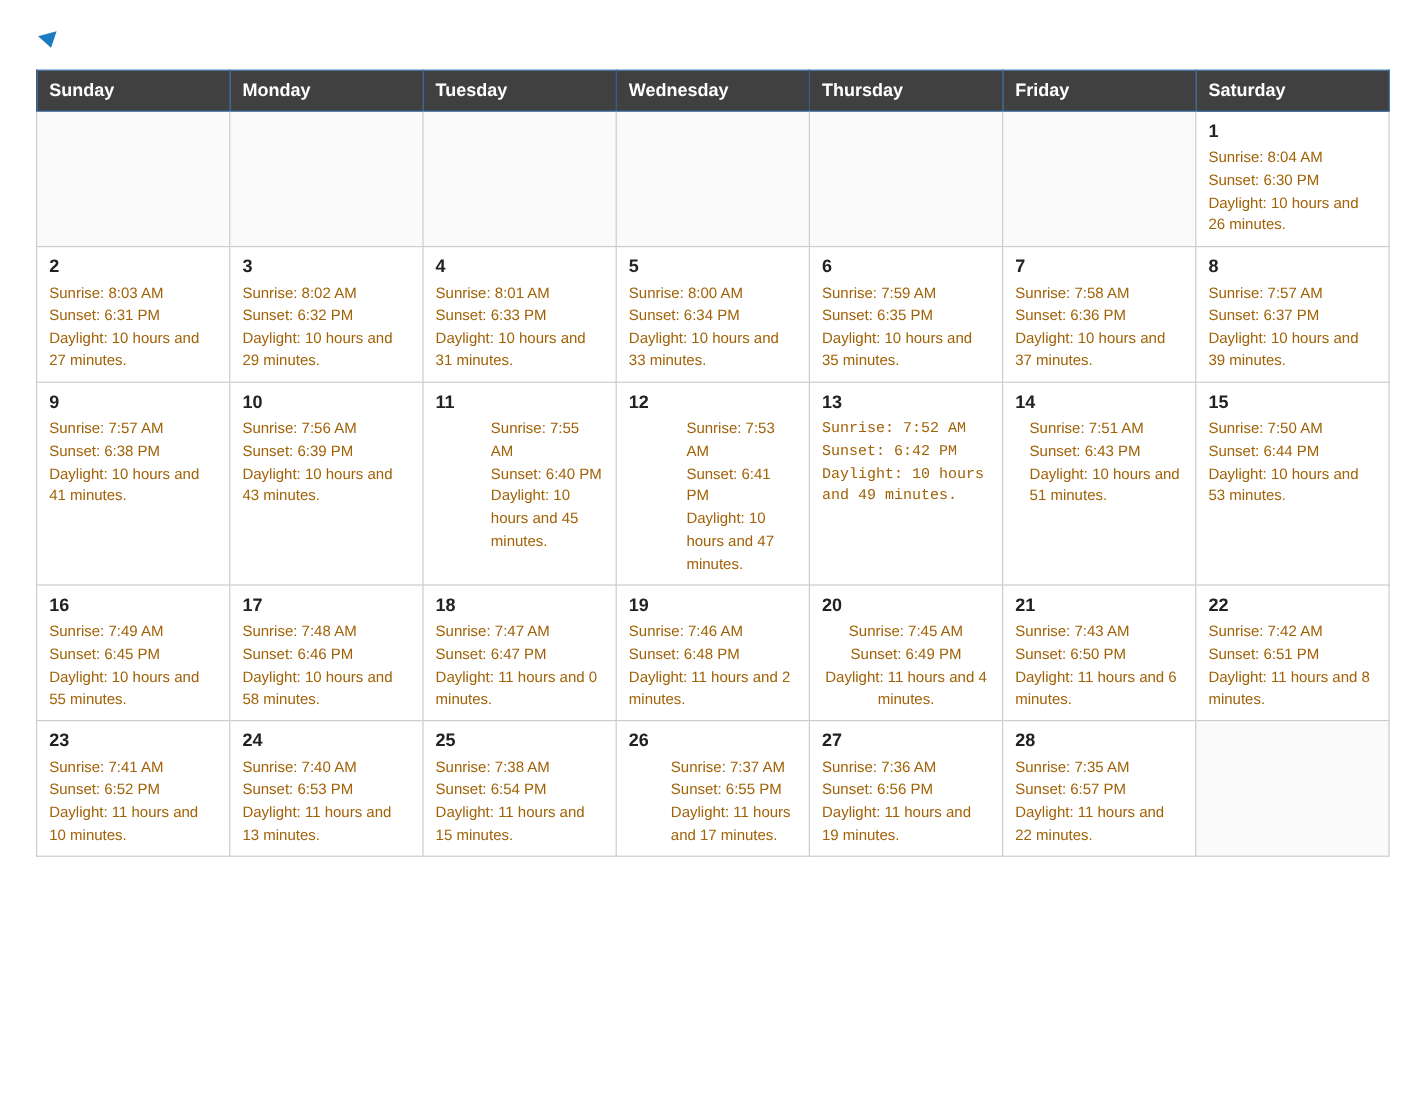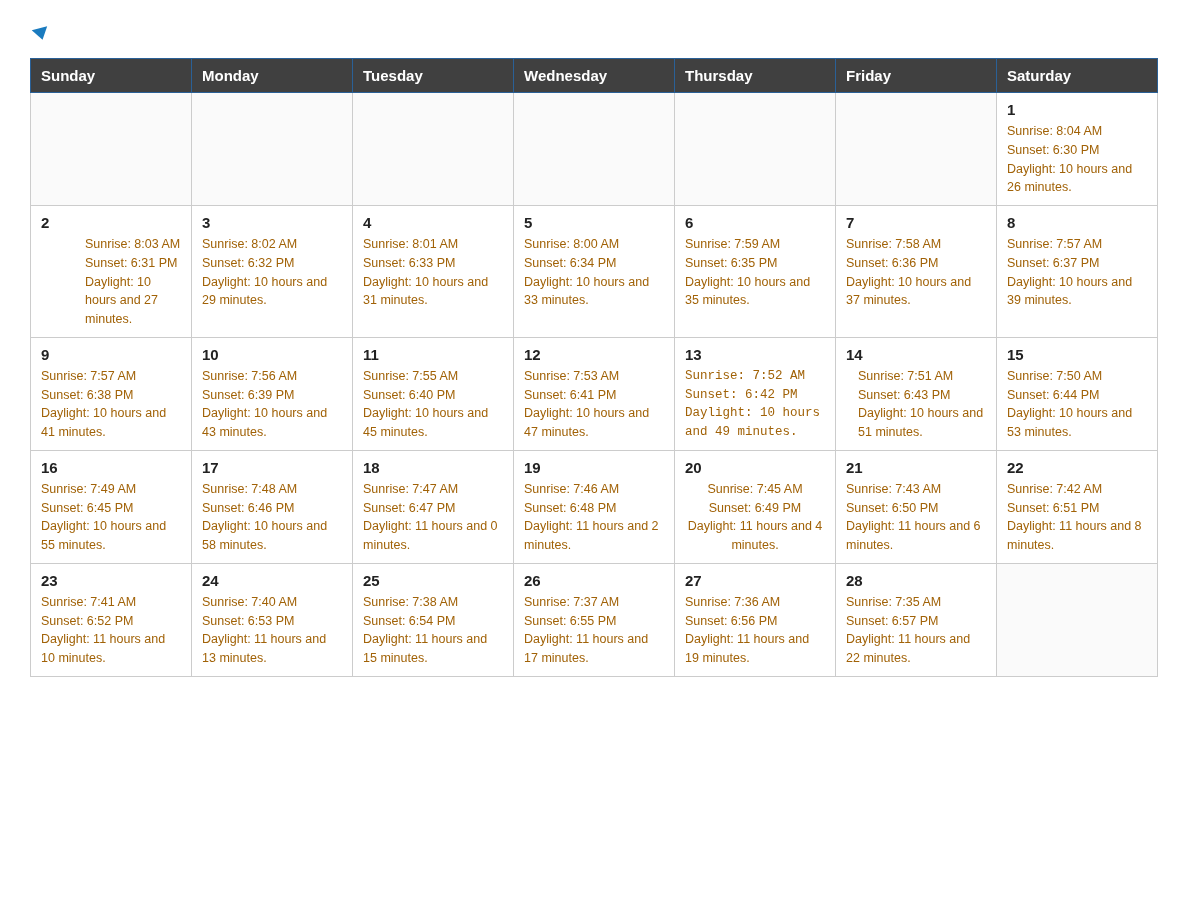--- a/index.html
+++ b/index.html
@@ -142,21 +142,21 @@
         <td>
           <span class="day-number">1</span>
           <div class="day-info" style="white-space: pre-line;">Sunrise: 8:04 AM
 Sunset: 6:30 PM
 Daylight: 10 hours and 26 minutes.</div>
         </td>
       </tr>
       <tr class="row-top-border">
         <td>
           <span class="day-number">2</span>
-          <div class="day-info" style="white-space: pre-line; margin-left: 44px;">Sunrise: 8:03 AM
+          <div class="day-info" style="white-space: pre-line;">Sunrise: 8:03 AM
 Sunset: 6:31 PM
 Daylight: 10 hours and 27 minutes.</div>
         </td>
         <td>
           <span class="day-number">3</span>
           <div class="day-info" style="white-space: pre-line;">Sunrise: 8:02 AM
 Sunset: 6:32 PM
 Daylight: 10 hours and 29 minutes.</div>
         </td>
         <td>
@@ -198,27 +198,27 @@
 Daylight: 10 hours and 41 minutes.</div>
         </td>
         <td>
           <span class="day-number">10</span>
           <div class="day-info" style="white-space: pre-line;">Sunrise: 7:56 AM
 Sunset: 6:39 PM
 Daylight: 10 hours and 43 minutes.</div>
         </td>
         <td>
           <span class="day-number">11</span>
-          <div class="day-info" style="white-space: pre-line;">Sunrise: 7:55 AM
+          <div class="day-info" style="white-space: pre-line; margin-left: 46px;">Sunrise: 7:55 AM
 Sunset: 6:40 PM
 Daylight: 10 hours and 45 minutes.</div>
         </td>
         <td>
           <span class="day-number">12</span>
-          <div class="day-info" style="white-space: pre-line;">Sunrise: 7:53 AM
+          <div class="day-info" style="white-space: pre-line; margin-left: 48px;">Sunrise: 7:53 AM
 Sunset: 6:41 PM
 Daylight: 10 hours and 47 minutes.</div>
         </td>
         <td>
           <span class="day-number">13</span>
           <div class="day-info" style="white-space: pre-line; font-family: Liberation Mono, monospace;">Sunrise: 7:52 AM
 Sunset: 6:42 PM
 Daylight: 10 hours and 49 minutes.</div>
         </td>
         <td>
@@ -292,21 +292,21 @@
 Daylight: 11 hours and 13 minutes.</div>
         </td>
         <td>
           <span class="day-number">25</span>
           <div class="day-info" style="white-space: pre-line;">Sunrise: 7:38 AM
 Sunset: 6:54 PM
 Daylight: 11 hours and 15 minutes.</div>
         </td>
         <td>
           <span class="day-number">26</span>
-          <div class="day-info" style="white-space: pre-line;">Sunrise: 7:37 AM
+          <div class="day-info" style="white-space: pre-line; margin-left: 35px;">Sunrise: 7:37 AM
 Sunset: 6:55 PM
 Daylight: 11 hours and 17 minutes.</div>
         </td>
         <td>
           <span class="day-number">27</span>
           <div class="day-info" style="white-space: pre-line;">Sunrise: 7:36 AM
 Sunset: 6:56 PM
 Daylight: 11 hours and 19 minutes.</div>
         </td>
         <td>

